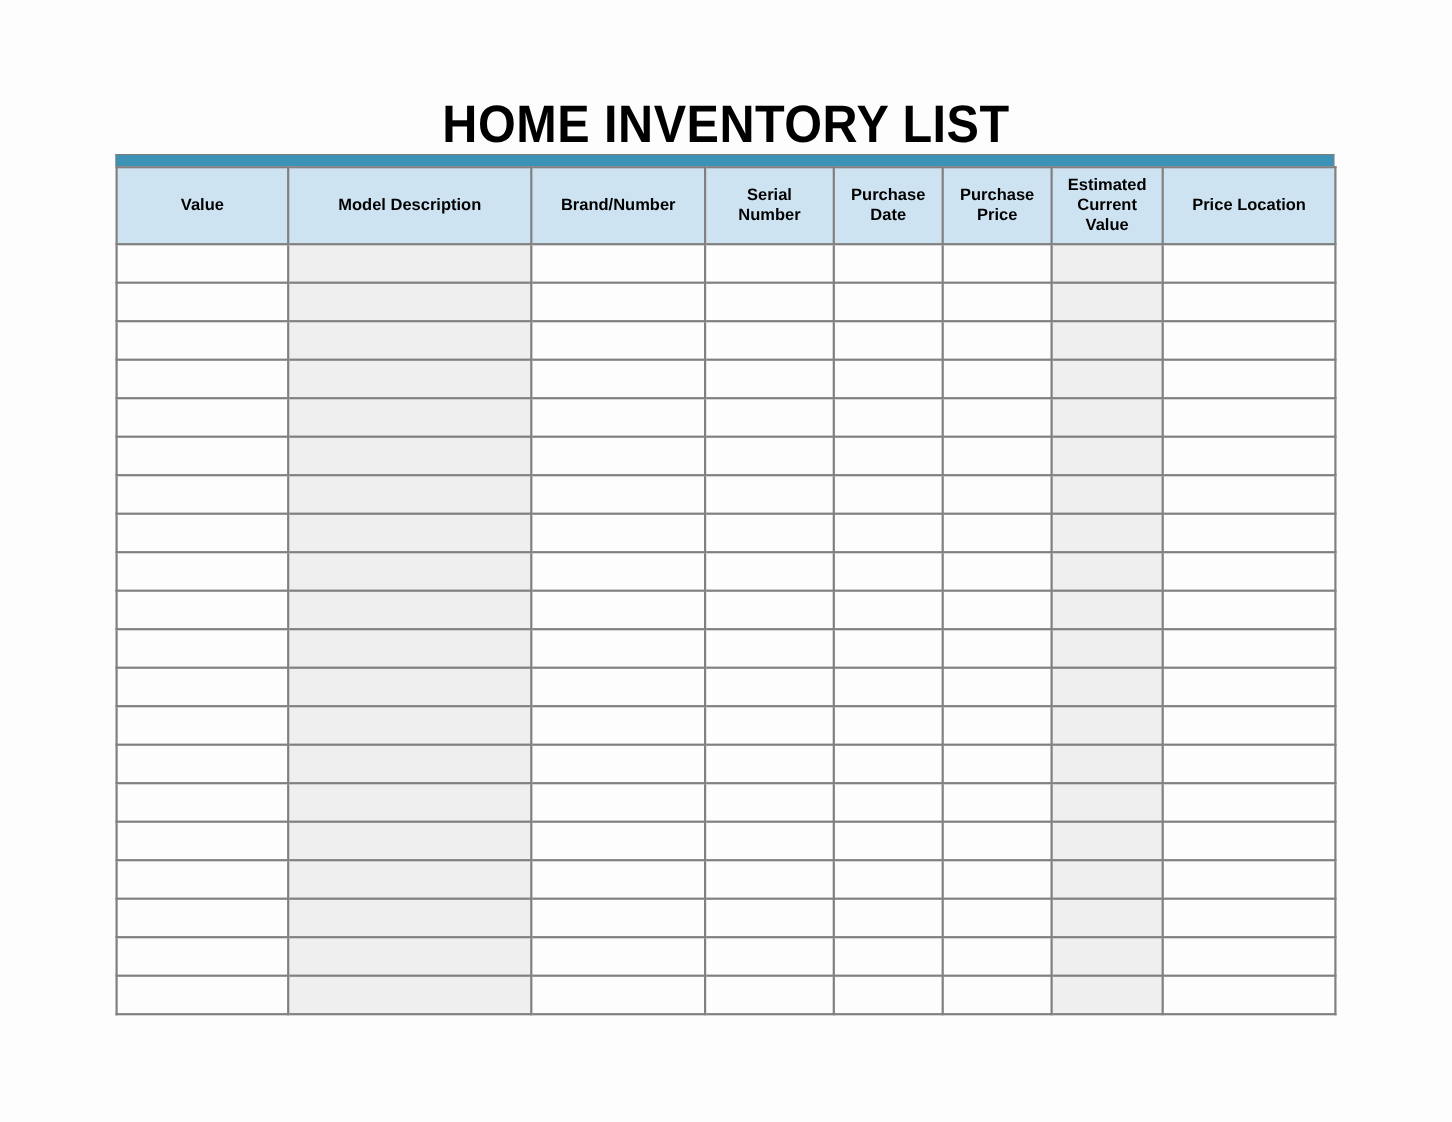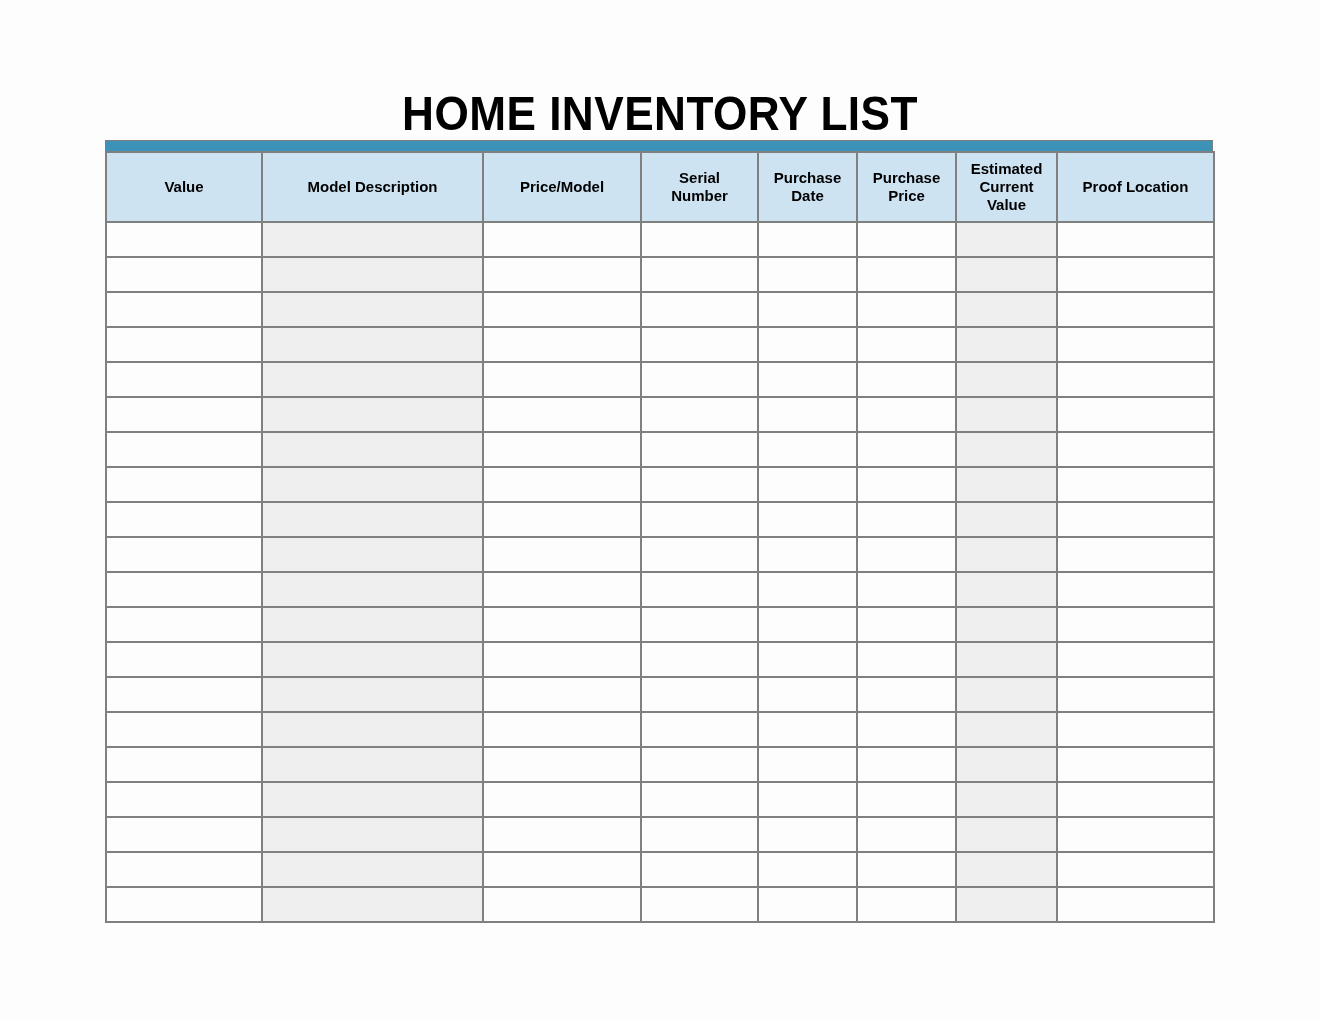--- a/index.html
+++ b/index.html
@@ -120,26 +120,26 @@
         <col class="c-serial">
         <col class="c-pdate">
         <col class="c-pprice">
         <col class="c-value">
         <col class="c-proof">
       </colgroup>
       <thead>
         <tr>
             <th>Value</th>
             <th>Model Description</th>
-            <th>Price/Model</th>
+            <th>Brand/Number</th>
             <th>Serial<br>Number</th>
             <th>Purchase<br>Date</th>
             <th>Purchase<br>Price</th>
             <th>Estimated<br>Current<br>Value</th>
-            <th>Proof Location</th>
+            <th>Price Location</th>
           </tr>
       </thead>
       <tbody>
           <tr>
             <td></td>
             <td class="shaded"></td>
             <td></td>
             <td></td>
             <td></td>
             <td></td>

